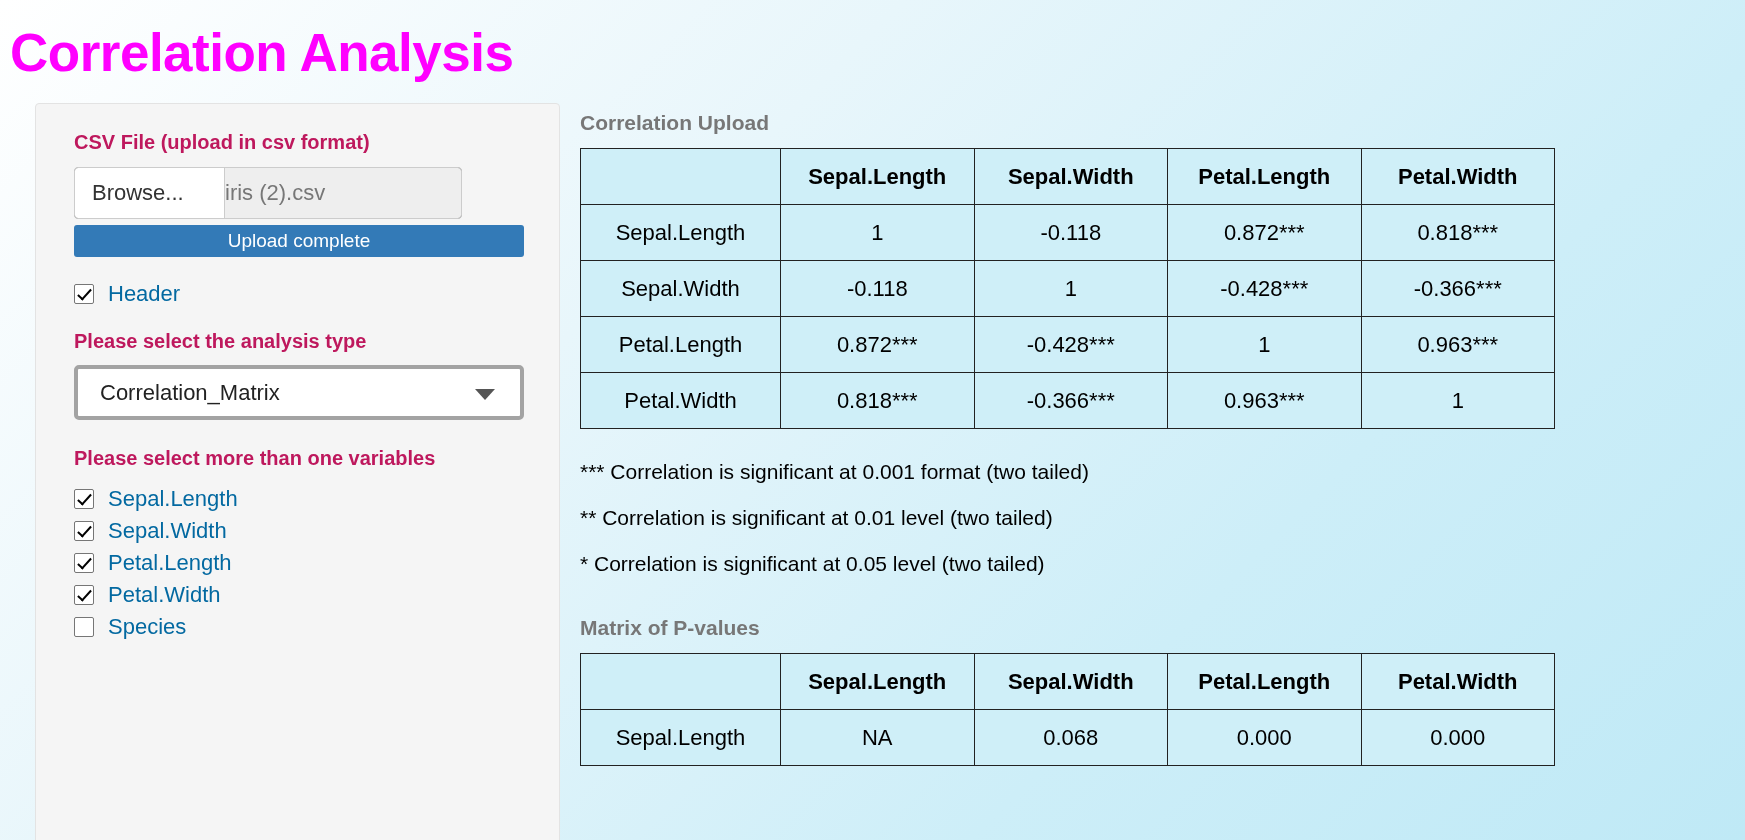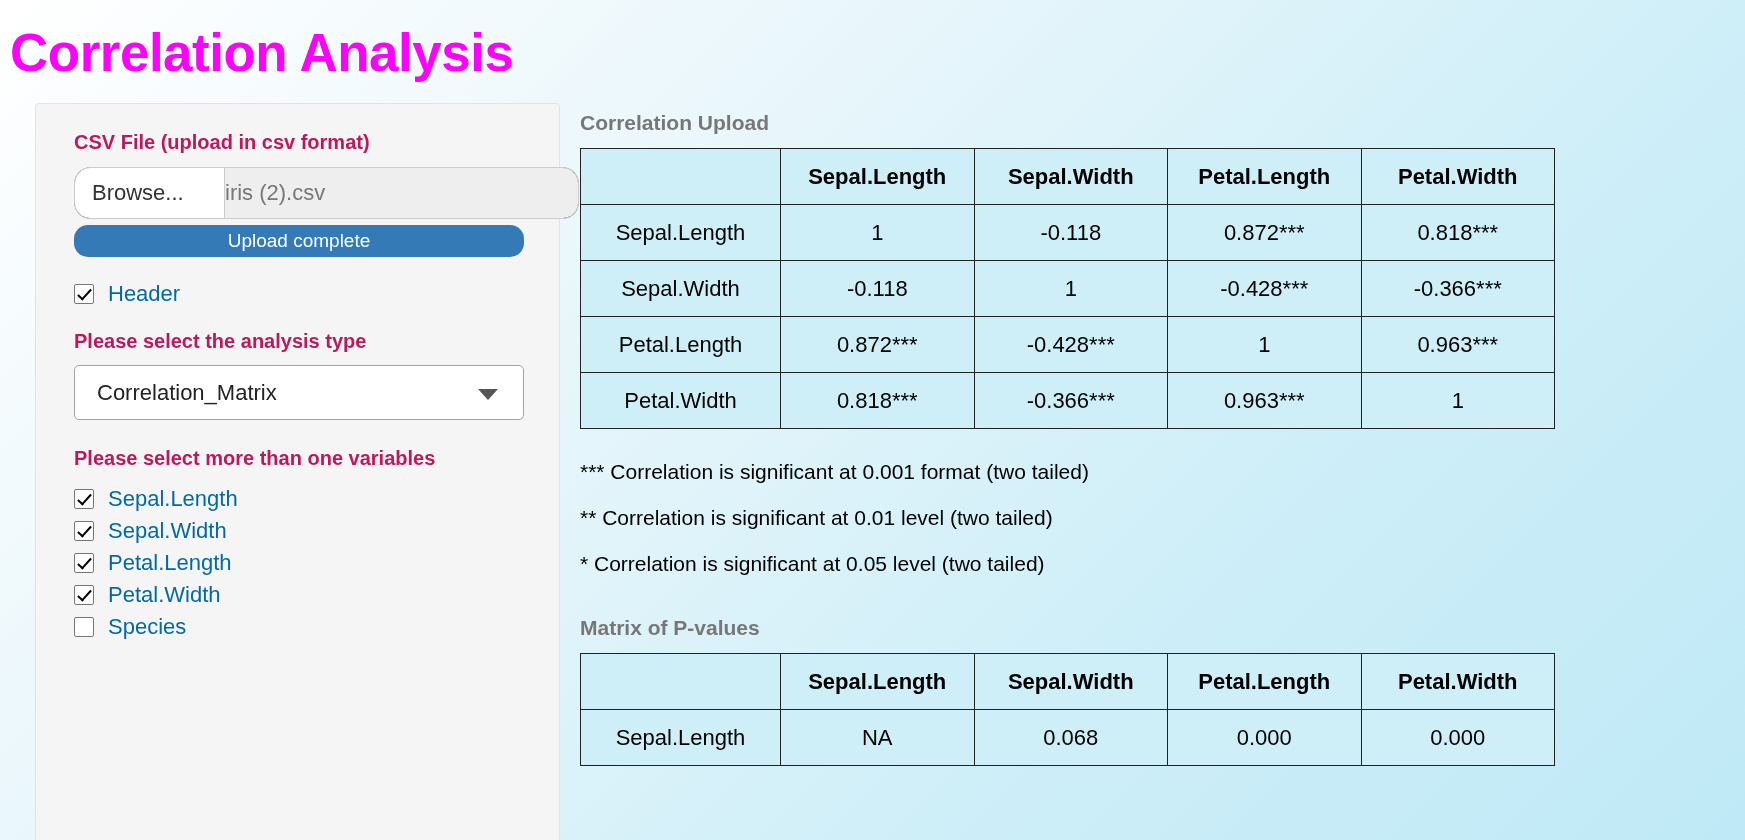--- a/index.html
+++ b/index.html
@@ -40,24 +40,24 @@
   }
   .field-label {
     font-size: 20px;
     font-weight: bold;
     color: #be185d;
     margin: 0 0 11px 0;
     line-height: 1.28;
   }
   .file-input-wrap {
     display: flex;
-    width: 505px;
+    width: 388px;
     height: 52px;
     border: 1px solid #ccc;
-    border-radius: 16px;
+    border-radius: 4px;
     background: #404040;
     overflow: hidden;
   }
   .browse-btn {
     width: 150px;
     background: #fff;
     border: none;
     border-right: 1px solid #ccc;
     font-size: 22px;
     color: #333;
@@ -76,21 +76,21 @@
   }
   .progress-bar {
     width: 450px;
     height: 32px;
     background: #337ab7;
     color: #fff;
     font-size: 19px;
     display: flex;
     align-items: center;
     justify-content: center;
-    border-radius: 14px;
+    border-radius: 3px;
     margin-top: 6px;
   }
   .check-row {
     display: flex;
     align-items: center;
     margin: 0 0 6px 0;
   }
   .check-row.header-row { margin: 24px 0 22px 0; }
   .cb {
     width: 20px; height: 20px;
@@ -112,21 +112,21 @@
   }
   .check-label {
     font-size: 22px;
     color: #0369a1;
   }
   .select-wrap {
     position: relative;
     width: 450px;
     height: 55px;
     background: #fff;
-    border: 1px solid #a3a3a3;
+    border: 4px solid #a3a3a3;
     border-radius: 5px;
     display: flex;
     align-items: center;
     padding-left: 22px;
     margin-bottom: 26px;
   }
   .select-value { font-size: 22px; color: #222; }
   .select-arrow {
     position: absolute;
     right: 25px; top: 50%;

